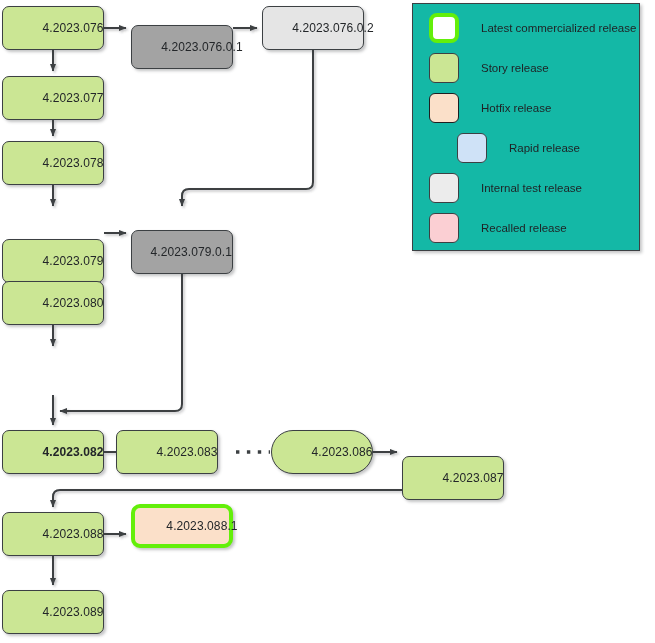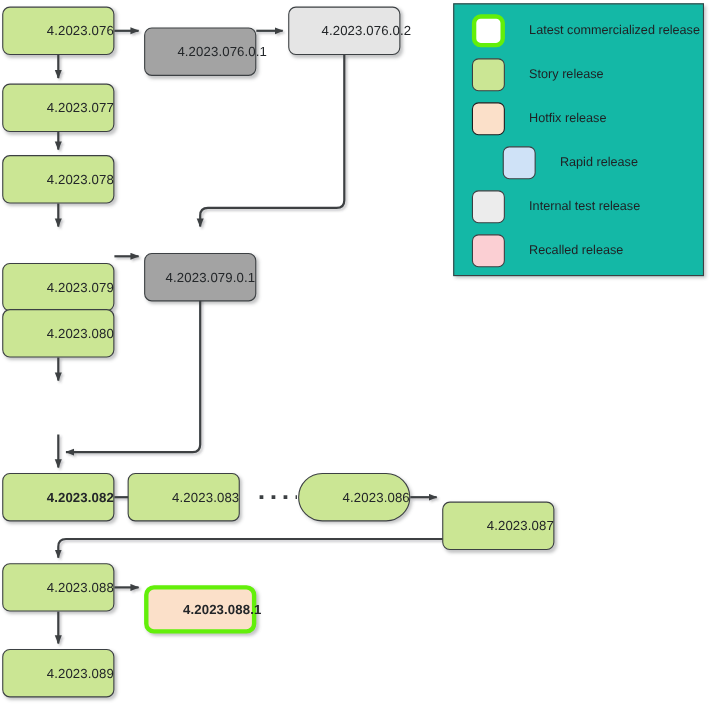--- a/index.html
+++ b/index.html
@@ -185,21 +185,21 @@
   </div>
   <div class="node story" style="left:271px; top:430px;border-radius:22px;">
     <span>4.2023.086</span>
   </div>
   <div class="node story" style="left:402px; top:430px;margin-top:26px;">
     <span>4.2023.087</span>
   </div>
   <div class="node story" style="left:2px; top:512px;">
     <span>4.2023.088</span>
   </div>
-  <div class="node hotfix latest" style="left:131px; top:532px;font-weight:bold;">
+  <div class="node hotfix latest" style="left:131px; top:504px;">
     <span>4.2023.088.1</span>
   </div>
   <div class="node story" style="left:2px; top:590px;align-items:center;">
     <span>4.2023.089</span>
   </div>
 
   <div id="legend">
     <div class="legend-row" style="top:9px;">
       <span class="legend-swatch latest"></span>
       <span class="legend-label">Latest commercialized release</span>

